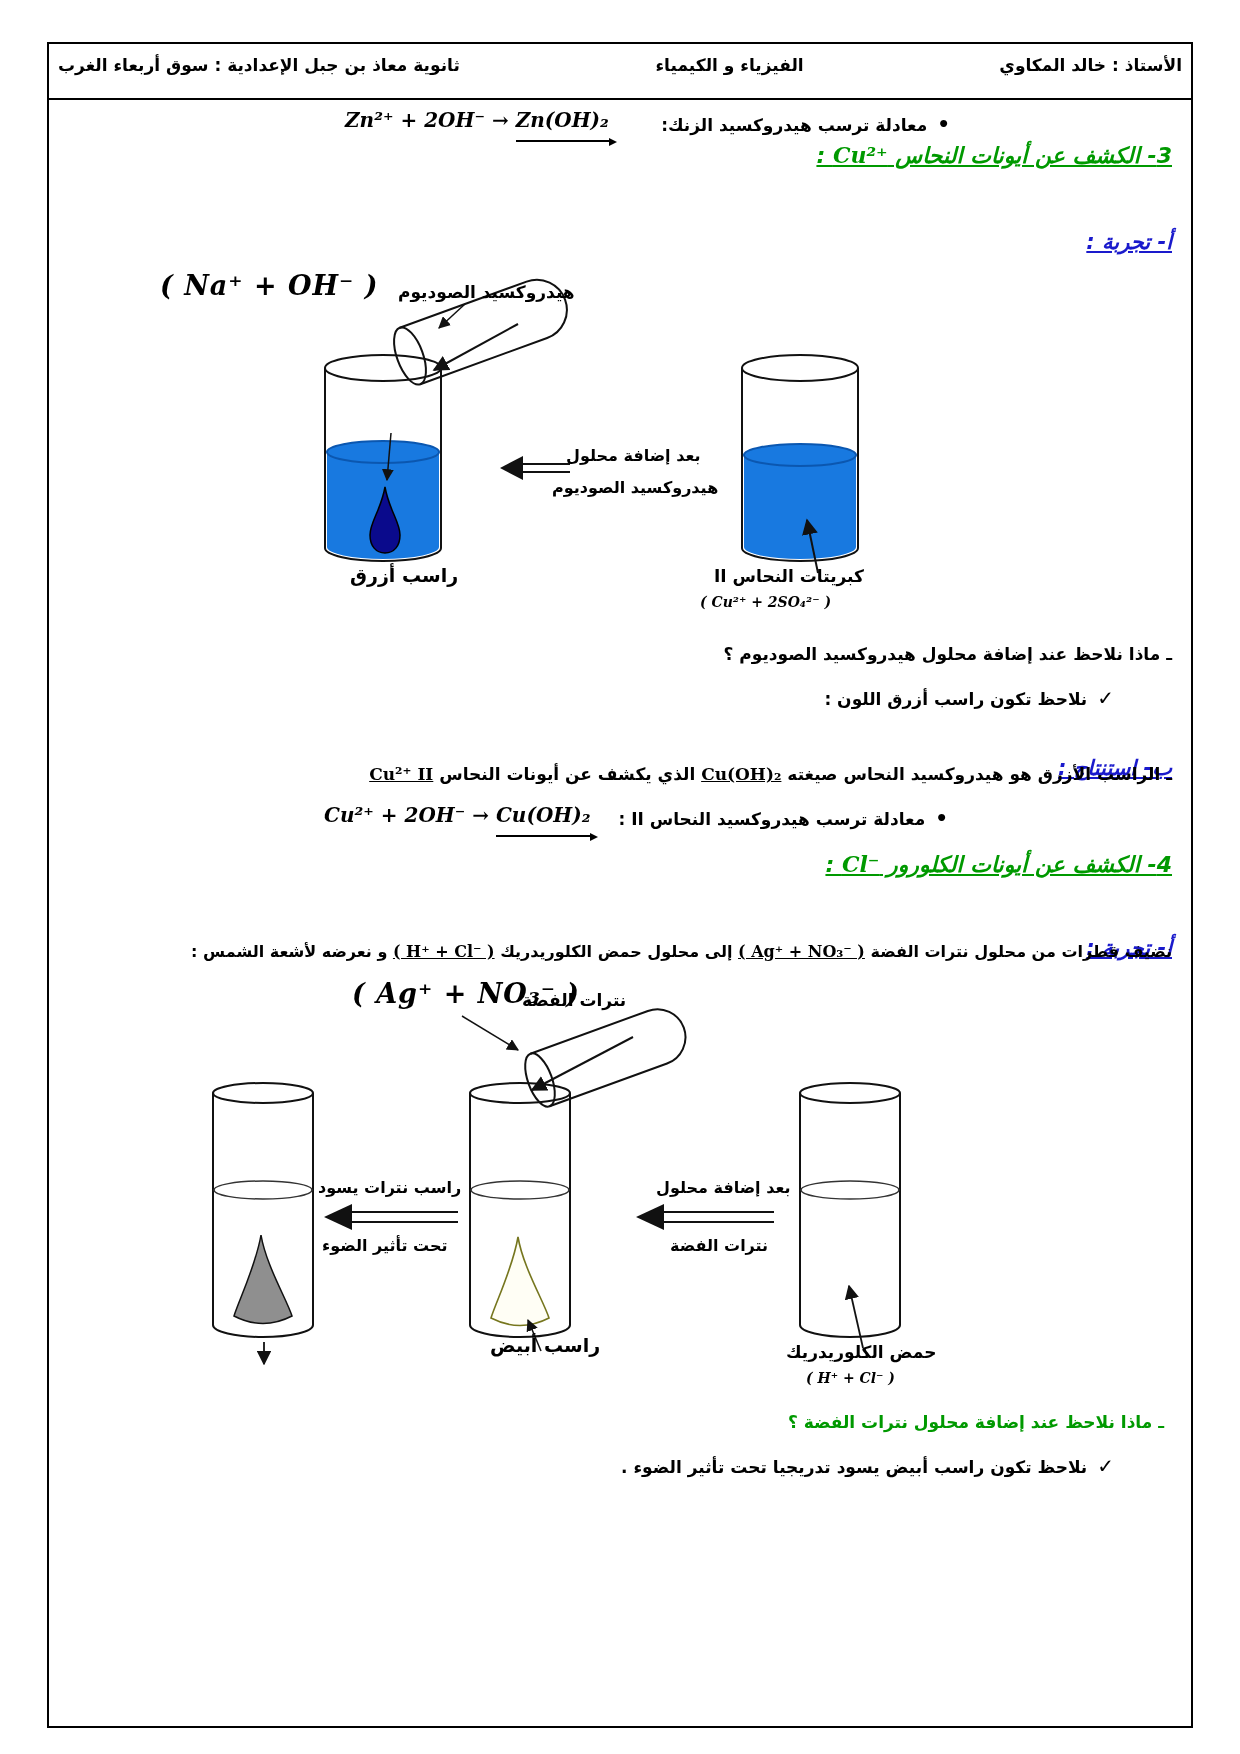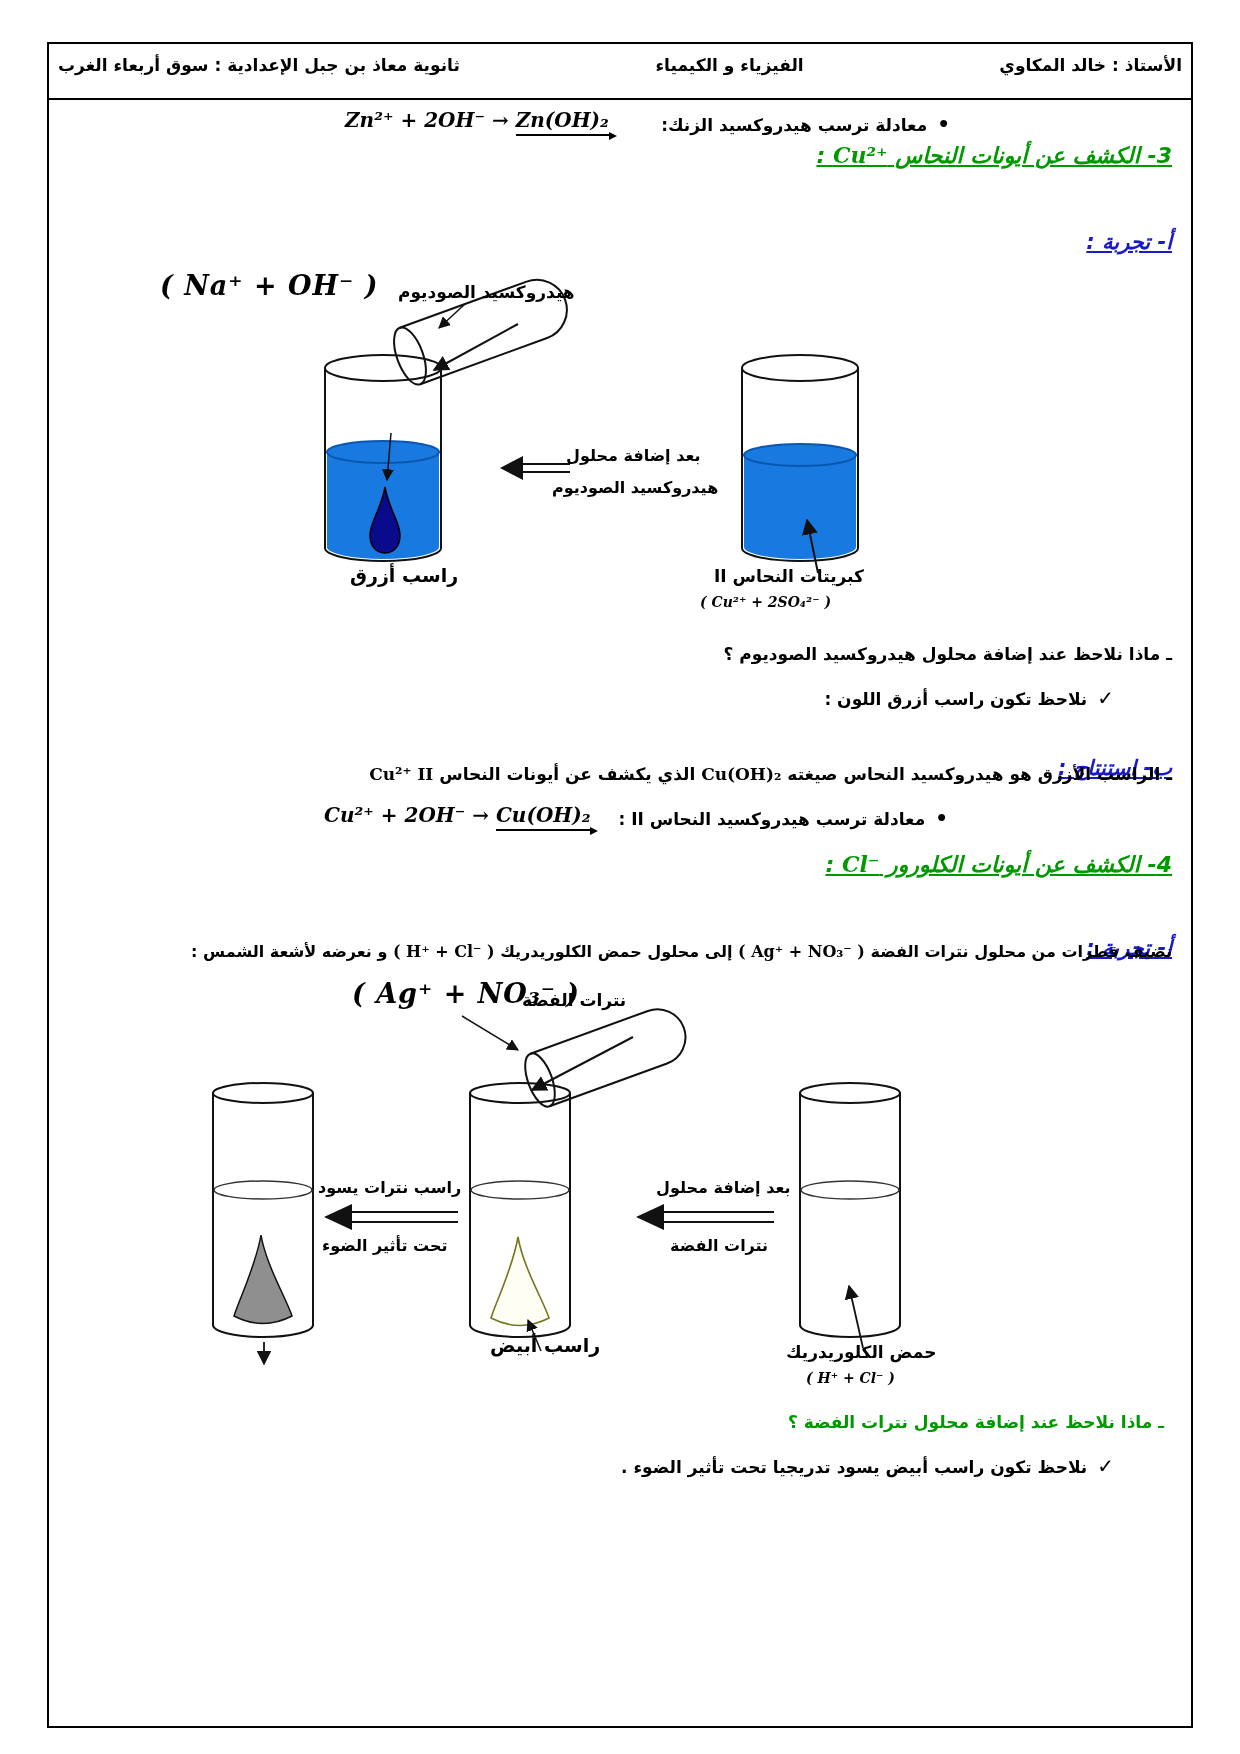--- a/index.html
+++ b/index.html
@@ -20,24 +20,24 @@
   .abs{ position:absolute; white-space:nowrap; }
   .ar{ direction:rtl; font-weight:bold; }
   .sz16{ font-size:16px; } .sz17{ font-size:17px; } .sz19{ font-size:19px;margin-left:8px; }
   .h-green{ color:var(--heading-green); font-size:22px; font-weight:bold; font-style:italic;
             text-decoration:underline; direction:rtl; }
   .h-blue{ color:var(--heading-blue); font-size:21px; font-weight:bold; font-style:italic;
            text-decoration:underline; direction:rtl;margin-top:32px; }
   .q-green{ color:var(--heading-green); }
   .eq{ font-family:"DejaVu Serif",serif; font-style:italic; font-weight:bold; direction:ltr; }
   .eq-20{ font-size:20px; } .eq-sm{ font-size:14px; }
-  .eq-inline{ font-family:"DejaVu Serif",serif; font-weight:bold; white-space:nowrap; }
+  .eq-inline{ font-family:"DejaVu Serif",serif; font-weight:bold; white-space:nowrap;text-decoration:underline; }
   .eq-script{ font-family:"DejaVu Serif",serif; font-style:italic; font-weight:bold;
               font-size:27px; letter-spacing:1px; direction:ltr; }
-  .eq-product{ position:relative; border-bottom:2px solid #000; padding-bottom:2px; }
+  .eq-product{ position:relative; border-bottom:2px solid #000; padding-bottom:8px; }
   .eq-product::after{ content:""; position:absolute; right:-8px; bottom:-6px;
       border-left:8px solid #000; border-top:4px solid transparent; border-bottom:4px solid transparent; }
   .bullet{ font-size:20px; margin-inline-end:10px; }
   .check{ font-size:20px; margin-inline-end:10px; font-style:italic; }
 </style>
 </head>
 <body>
 
 <div class="page">
 

